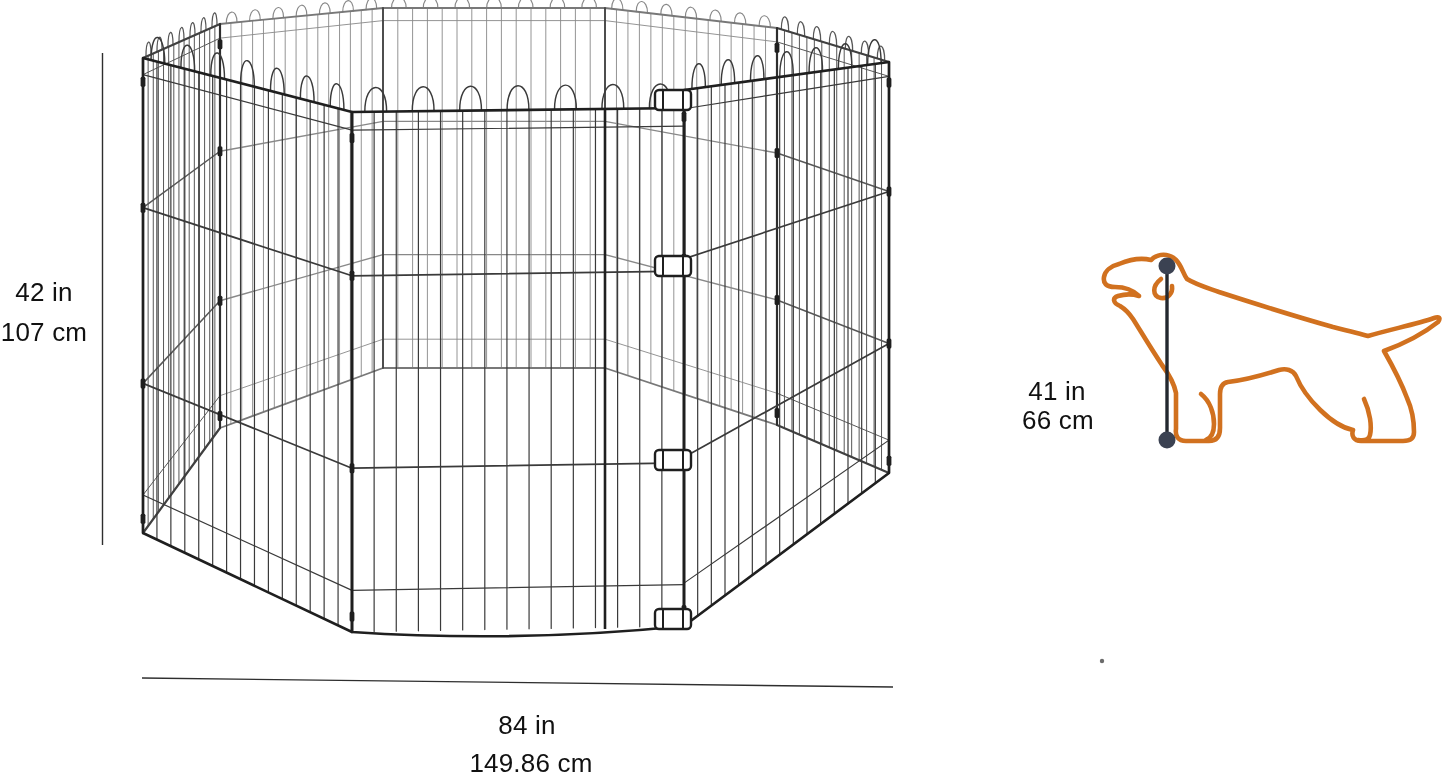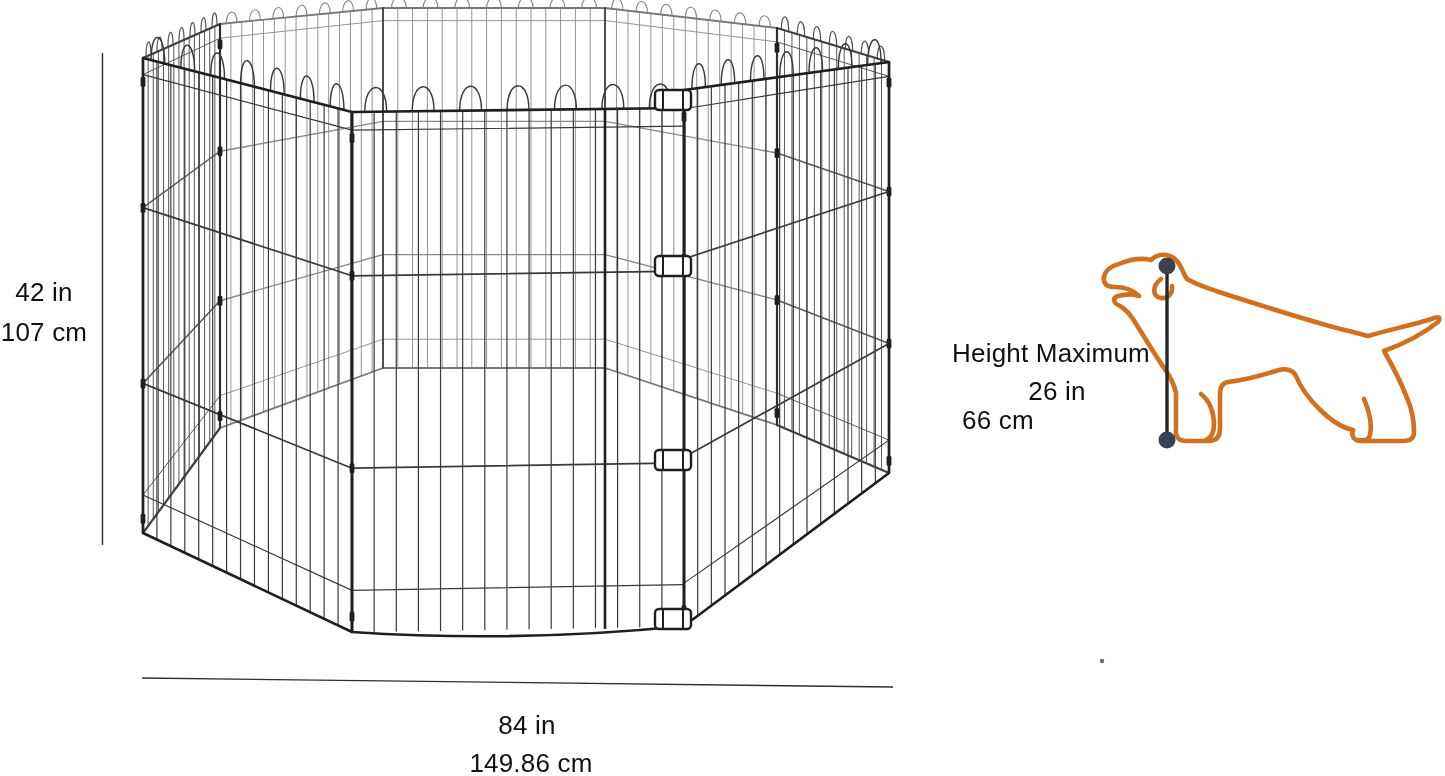--- a/index.html
+++ b/index.html
@@ -311,16 +311,15 @@
       </g>
       <circle cx="1102" cy="661" r="2.2" fill="#6b6b6b"></circle>
     </svg>
 
   <div class="label" style="left:44px;top:293px">42 in</div>
   <div class="label" style="left:44px;top:333px">107 cm</div>
 
   <div class="label" style="left:527px;top:726px">84 in</div>
   <div class="label" style="left:531px;top:764px">149.86 cm</div>
 
-  <div class="label" style="left:1051px;top:354px">Height Maximum</div>
-  <div class="label" style="left:1057px;top:392px">26 in</div>
-  <div class="label" style="left:998px;top:421px">66 cm</div>
+  <div class="label" style="left:1057px;top:392px">41 in</div>
+  <div class="label" style="left:1058px;top:421px">66 cm</div>
 </div>
 
 </body></html>

